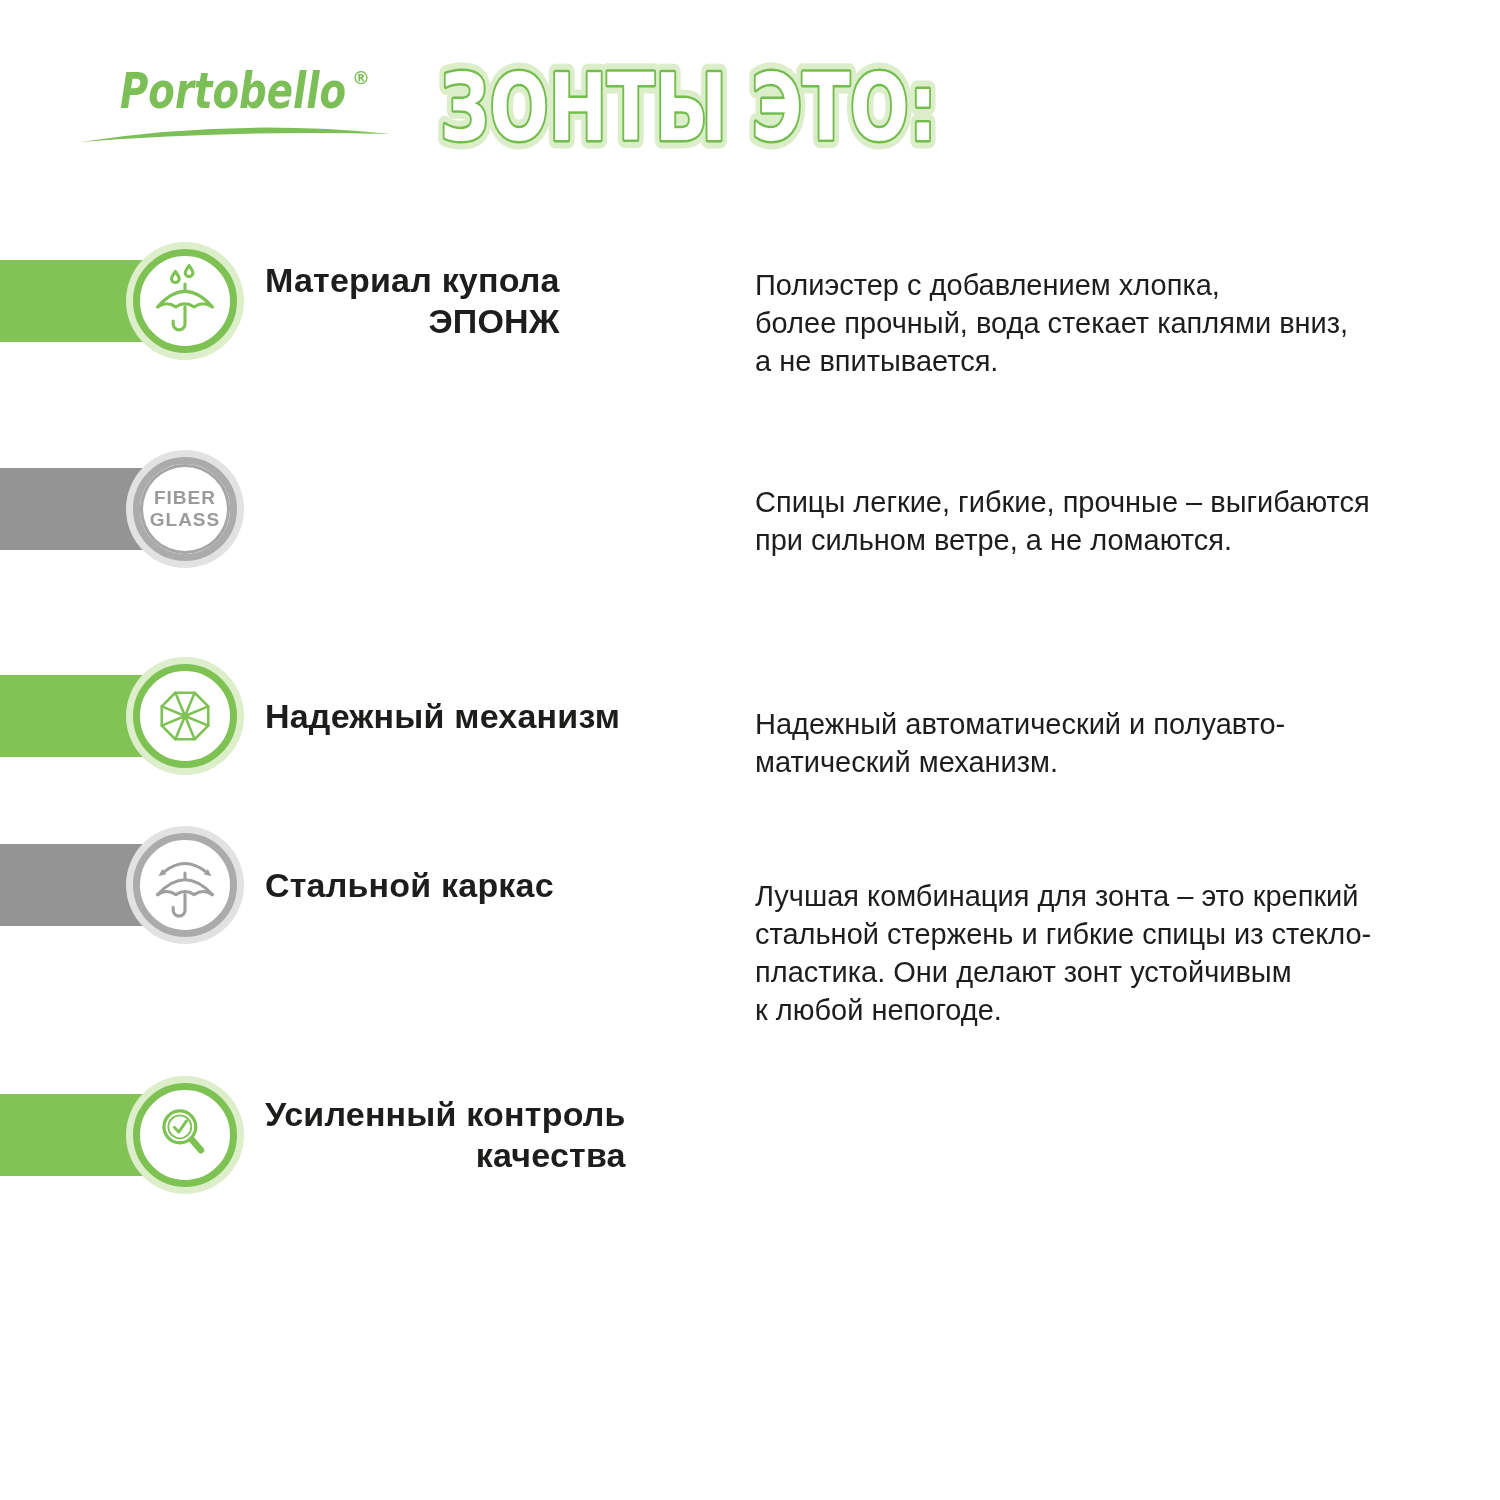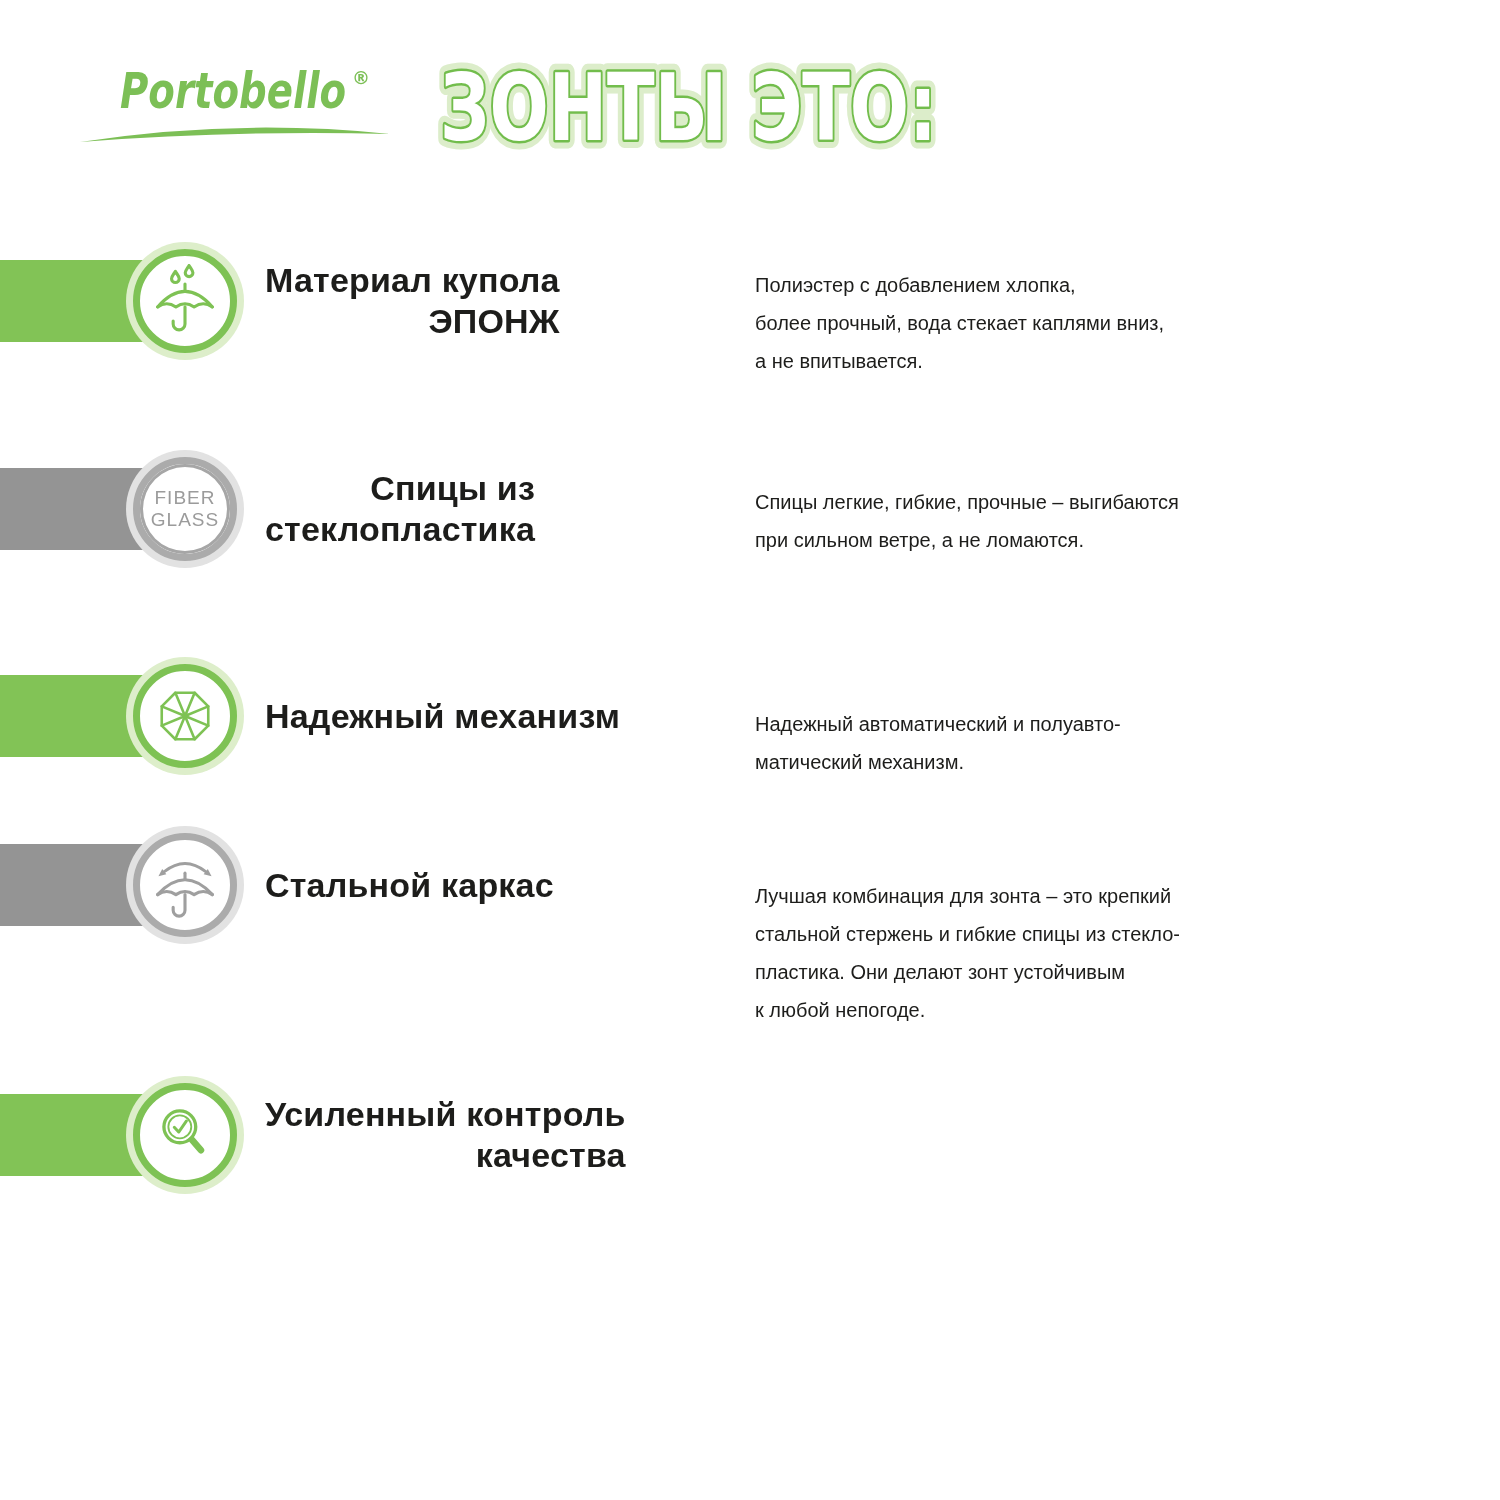--- a/index.html
+++ b/index.html
@@ -34,28 +34,28 @@
   .row.green .halo { background:#ddeeca; }
   .row.gray  .halo { background:#e2e2e2; }
 
   .circle { position:absolute; left:133px; top:5px; width:104px; height:104px; border-radius:50%;
             background:#ffffff; box-sizing:border-box;
             display:flex; align-items:center; justify-content:center; }
   .row.green .circle { border:7px solid #7ec254; }
   .row.gray  .circle { border:7px solid #ababab; }
   .row-2 .circle { border:6px solid #c6c6c6; box-shadow: inset 0 0 0 3px #a6a6a6; }
 
-  .fiber-label { font-weight:normal; font-size:19px; line-height:22px; letter-spacing:1px;
+  .fiber-label { font-weight:bold; font-size:19px; line-height:22px; letter-spacing:1px;
                  color:#9b9b9b; text-align:center; white-space:pre-line; }
 
   .title { position:absolute; left:265px; top:0; height:114px; display:flex; align-items:center;
            font-weight:bold; font-size:34px; line-height:41px; letter-spacing:0.2px;
            color:#1d1d1b; white-space:pre-line;text-align:right; }
 
-  .desc { position:absolute; left:755px; font-size:20px; line-height:38px;
+  .desc { position:absolute; left:755px; font-size:29px; line-height:38px;
           color:#1d1d1b; white-space:pre-line; }
   .row-1 .desc { top:22px; }
   .row-2 .desc { top:31px; }
   .row-3 .desc { top:46px; }
   .row-4 .desc { top:49px; }
 
   .icon { display:block; }
   .icon .gstroke { stroke:#7ec254; fill:none; stroke-width:4.2; stroke-linecap:round; stroke-linejoin:round; }
   .icon .gthin   { stroke:#7ec254; fill:none; stroke-width:3.6; stroke-linecap:round; stroke-linejoin:round; }
   .icon .graystroke { stroke:#9f9f9f; fill:none; stroke-width:4.2; stroke-linecap:round; stroke-linejoin:round; }
@@ -97,22 +97,20 @@
 а не впитывается.</div>
   </div>
 
   <div class="row row-2 gray">
     <div class="bar"></div>
     <div class="halo"></div>
     <div class="circle">
       <div class="fiber-label">FIBER
 GLASS</div>
     </div>
-    <div class="title">Спицы из
-стеклопластика</div>
     <div class="desc">Спицы легкие, гибкие, прочные – выгибаются
 при сильном ветре, а не ломаются.</div>
   </div>
 
   <div class="row row-3 green">
     <div class="bar"></div>
     <div class="halo"></div>
     <div class="circle">
       <svg class="icon" width="72" height="72" viewBox="0 0 100 100">
         <path class="gthin" d="M82.3 63.4 L63.4 82.3 L36.6 82.3 L17.7 63.4 L17.7 36.6 L36.6 17.7 L63.4 17.7 L82.3 36.6 Z"></path>

